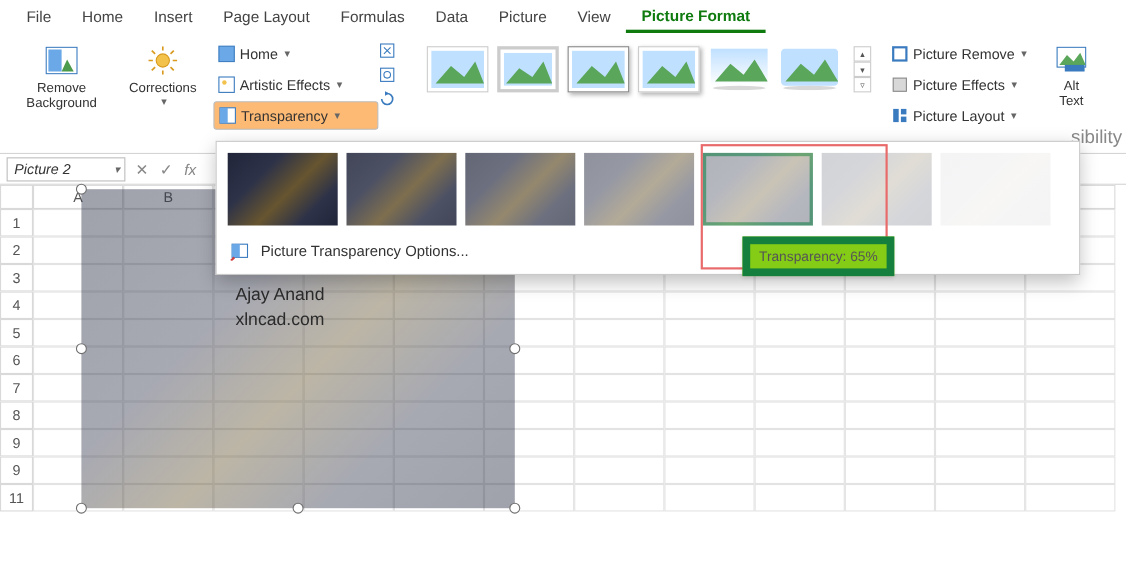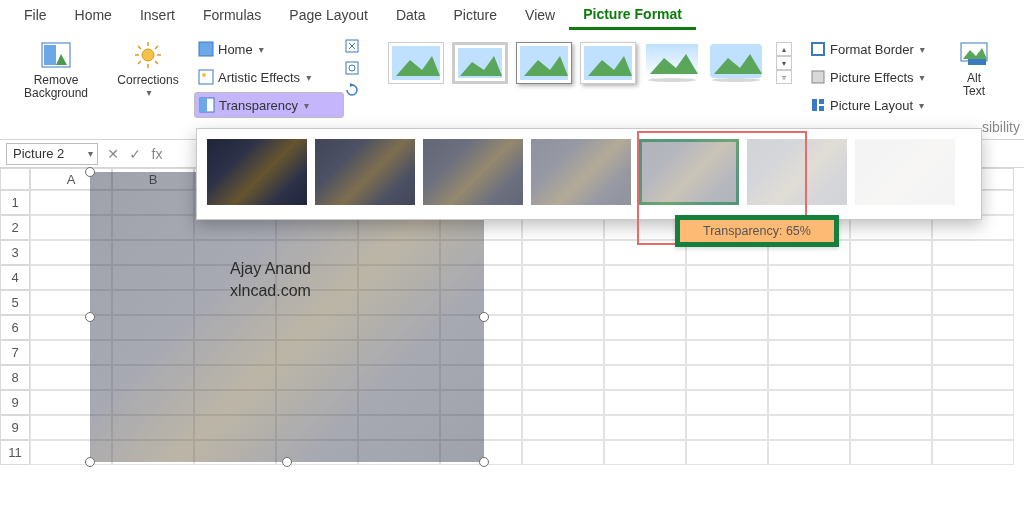--- a/index.html
+++ b/index.html
@@ -9,80 +9,80 @@
   .tabs { display: flex; align-items: center; height: 30px; padding: 0 10px; gap: 0; }
   .tab { padding: 5px 14px; color: #444; cursor: pointer; }
   .tab.active { color: #0f7b0f; border-bottom: 3px solid #0f7b0f; font-weight: 600; }
 
   
   .ribbon { display: flex; align-items: flex-start; padding: 6px 10px 6px 10px; height: 110px; background: #fff; border-bottom: 1px solid #d4d4d4; position: relative; }
   .ribbon-group { display: flex; flex-direction: column; align-items: center; height: 96px; padding: 0 6px; }
   .big-btn { display: flex; flex-direction: column; align-items: center; justify-content: flex-start; width: 80px; height: 86px; padding-top: 6px; cursor: pointer; text-align: center; line-height: 1.1; font-size: 12px; }
   .big-btn svg { margin-bottom: 6px; }
   .small-row { display: flex; align-items: center; gap: 4px; height: 26px; padding: 0 4px; cursor: pointer; font-size: 13px; }
-  .small-row.selected { background: #c4b5fd; border: 1px solid #bdbdbd; border-radius: 3px; }
+  .small-row.selected { background: #fdba74; border: 1px solid #bdbdbd; border-radius: 3px; }
   .mini-icon { width: 16px; height: 16px; flex: 0 0 16px; }
   .chev { font-size: 10px; color: #666; margin-left: 2px; }
   .vcol { display: flex; flex-direction: column; gap: 2px; }
 
   
   .style-gallery { display: flex; align-items: center; gap: 8px; padding: 6px 2px 0 2px; }
   .style-thumb { width: 56px; height: 42px; border: 1px solid #ccc; display: flex; align-items: center; justify-content: center; background: #fff; cursor: pointer; }
   .style-thumb svg { display: block; }
   .style-thumb.shadow { box-shadow: 2px 2px 4px rgba(0,0,0,.3); }
   .gallery-spin { display:flex; flex-direction:column; margin-left:4px; }
   .gallery-spin div { width:16px; height:14px; border:1px solid #ccc; display:flex; align-items:center; justify-content:center; font-size:8px; cursor:pointer; color:#555;}
 
   
   .namebar { display: flex; align-items: center; height: 28px; border-bottom: 1px solid #d4d4d4; padding: 0 6px; gap: 6px; background:#fff; position: relative;}
-  .namebox { width: 92px; height: 22px; border: 1px solid #bdbdbd; display: flex; align-items: center; justify-content: space-between; padding: 0 4px 0 6px; font-size: 13px; }
+  .namebox { width: 108px; height: 22px; border: 1px solid #bdbdbd; display: flex; align-items: center; justify-content: space-between; padding: 0 4px 0 6px; font-size: 13px; font-style: italic; }
   .fx-controls { display: flex; align-items: center; gap: 4px; color:#888; }
   .fx-controls span { width: 18px; text-align: center; }
 
   
   .grid-wrap { position: relative; }
   .col-headers { display: grid; grid-template-columns: 30px repeat(12, 82px); height: 22px; }
   .col-headers div, .row-h { border: 0.5px solid #d9d9d9; display: flex; align-items: center; justify-content: center; font-size: 13px; color: #555; background:#fff;}
   .row { display: grid; grid-template-columns: 30px repeat(12, 82px); height: 25px; }
   .row .cell { border: 0.5px solid #e3e3e3; }
   .row-h { background: #fff; }
 
   
-  .pic-on-sheet { position: absolute; left: 90px; top: 4px; width: 394px; height: 290px; }
+  .pic-on-sheet { position: absolute; left: 74px; top: 4px; width: 394px; height: 290px; }
   .pic-bg { width:100%; height:100%; position:absolute; inset:0;
     background: linear-gradient(135deg,#2a2f45 0%, #3b3f55 35%, #6b5c3a 55%, #3a3f55 75%, #2a2f45 100%);
     opacity:0.45; }
   .pic-overlay-text { position:absolute; left:140px; top:86px; color:#2b2b2b; font-size:16px; line-height:1.4; }
   .sel-handle { position:absolute; width:10px; height:10px; background:#fff; border:1px solid #6e6e6e; border-radius:50%; }
   .h-tl{left:-5px;top:-5px}.h-tr{right:-5px;top:-5px}.h-bl{left:-5px;bottom:-5px}.h-br{right:-5px;bottom:-5px}
   .h-t{left:50%;top:-5px;transform:translateX(-50%)}.h-b{left:50%;bottom:-5px;transform:translateX(-50%)}
   .h-l{left:-5px;top:50%;transform:translateY(-50%)}.h-r{right:-5px;top:50%;transform:translateY(-50%)}
 
   
   .trans-panel { position:absolute; left:196px; top:128px; width:786px; background:#fff;
     border:1px solid #c9c9c9; box-shadow:0 6px 16px rgba(0,0,0,.25); padding:6px 8px 10px 8px; z-index:50; }
   .trans-row { display:flex; gap:8px; align-items:center; padding:4px 2px; }
   .trans-thumb { width:100px; height:66px; position:relative; cursor:pointer; }
   .trans-thumb .timg { position:absolute; inset:0;
      background: linear-gradient(135deg,#20253a 0%, #2d3248 30%, #67552f 55%, #2d3248 78%, #20253a 100%); }
   .trans-thumb.sel { outline:3px solid #6fcf97; outline-offset:-3px; }
   .highlight-box { position:absolute; border:2px solid #e96a6a; pointer-events:none; }
   .trans-options-row { display:flex; align-items:center; gap:10px; padding:10px 4px 2px 4px; cursor:pointer; font-size:13.5px; color:#333; }
   .trans-options-row span:first-child { text-decoration:underline; text-decoration-color:transparent; }
-  .tooltip { position:absolute; background:#fdba74; border:5px solid #15803d; padding:4px 23px; font-size:12.5px; color:#555; box-shadow:0 2px 4px rgba(0,0,0,.15);}
+  .tooltip { position:absolute; background:#84cc16; border:7px solid #15803d; padding:4px 8px; font-size:12.5px; color:#555; box-shadow:0 2px 4px rgba(0,0,0,.15);}
 </style>
 </head>
 <body>
 
 <div class="tabs">
   <div class="tab">File</div>
   <div class="tab">Home</div>
   <div class="tab">Insert</div>
+  <div class="tab">Page Layout</div>
   <div class="tab">Formulas</div>
-  <div class="tab">Page Layout</div>
   <div class="tab">Data</div>
   <div class="tab">Picture</div>
   <div class="tab">View</div>
   <div class="tab active">Picture Format</div>
 </div>
 
 <div class="ribbon">
 
   <div class="ribbon-group">
     <div class="big-btn">
@@ -209,21 +209,21 @@
         <div>▿</div>
       </div>
     </div>
   </div>
 
   <div class="vcol" style="width:140px;padding-left:6px">
     <div class="small-row">
       <svg class="mini-icon">
           <rect x="2" y="2" width="12" height="12" fill="none" stroke="#3a7bbf" stroke-width="2"></rect>
         </svg>
-      <span>Format Border</span>
+      <span>Picture Remove</span>
       <span class="chev">▾</span>
     </div>
     <div class="small-row">
       <svg class="mini-icon">
           <rect x="2" y="2" width="12" height="12" fill="#d8d8d8" stroke="#888"></rect>
         </svg>
       <span>Picture Effects</span>
       <span class="chev">▾</span>
     </div>
     <div class="small-row">
@@ -242,32 +242,32 @@
       <svg width="28" height="24">
         <rect x="1" y="1" width="26" height="18" fill="#fff" stroke="#3a7bbf"></rect>
         <polygon points="3,17 10,8 16,14 22,6 27,17" fill="#5aa65a"></polygon>
         <rect x="8" y="17" width="18" height="6" fill="#3a7bbf"></rect>
       </svg>
       <span style="white-space:pre-line">Alt
 Text</span>
     </div>
   </div>
 
-  <span style="position:absolute;right:4px;bottom:4px;font-size:14px;color:#888">sibility</span>
+  <span style="position:absolute;right:4px;bottom:4px;font-size:17px;color:#888">sibility</span>
 </div>
 
 <div class="namebar">
   <div class="namebox">
     <span>Picture 2</span>
     <span class="chev">▾</span>
   </div>
   <div class="fx-controls">
     <span>✕</span>
     <span>✓</span>
-    <span style="">fx</span>
+    <span style="font-style:italic">fx</span>
   </div>
 </div>
 
 <div class="grid-wrap">
   <div class="col-headers">
     <div></div>
     <div>A</div>
     <div>B</div>
     <div></div>
     <div></div>
@@ -482,15 +482,23 @@
       <div class="trans-thumb sel">
         <div class="timg" style="opacity: 0.35;"></div>
       </div>
       <div class="trans-thumb">
         <div class="timg" style="opacity: 0.2;"></div>
       </div>
       <div class="trans-thumb">
         <div class="timg" style="opacity: 0.05;"></div>
       </div>
     </div>
+  <div class="trans-options-row">
+    <svg width="18" height="18">
+      <rect x="2" y="3" width="14" height="12" fill="#fff" stroke="#3a7bbf"></rect>
+      <rect x="2" y="3" width="7" height="12" fill="#6aa8e8"></rect>
+      <path d="M4 15 L1 18" stroke="#d04040" stroke-width="2"></path>
+    </svg>
+    <span>Picture Transparency Options...</span>
+  </div>
   <div class="highlight-box" style="left:440px; top:2px; width:170px; height:114px"></div>
   <div class="tooltip" style="left:478px; top:86px">Transparency: 65%</div>
 </div>
 
 </body></html>

